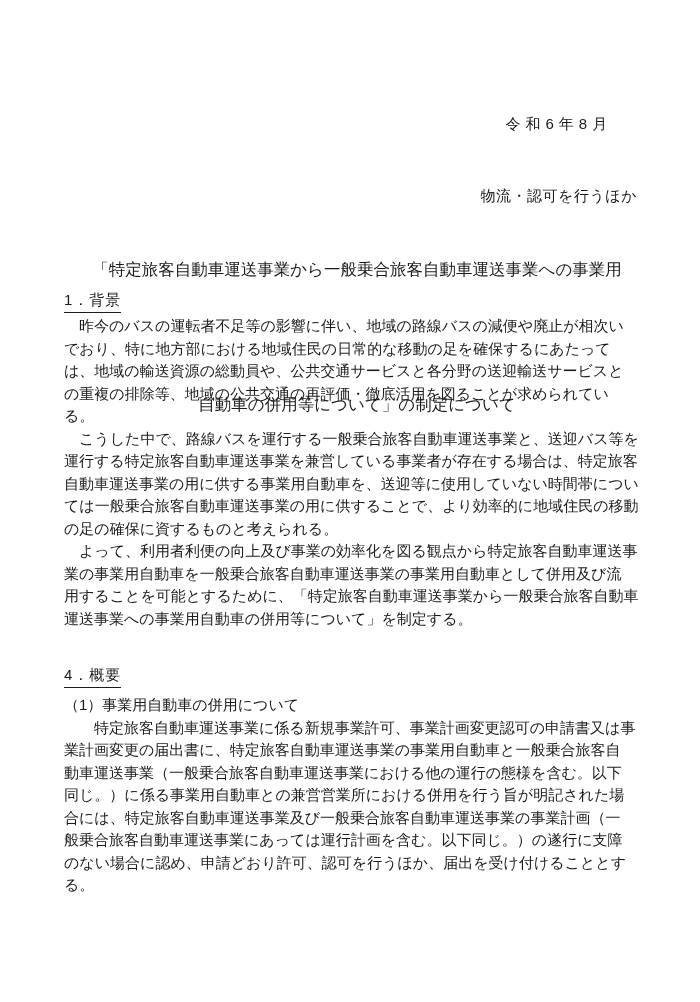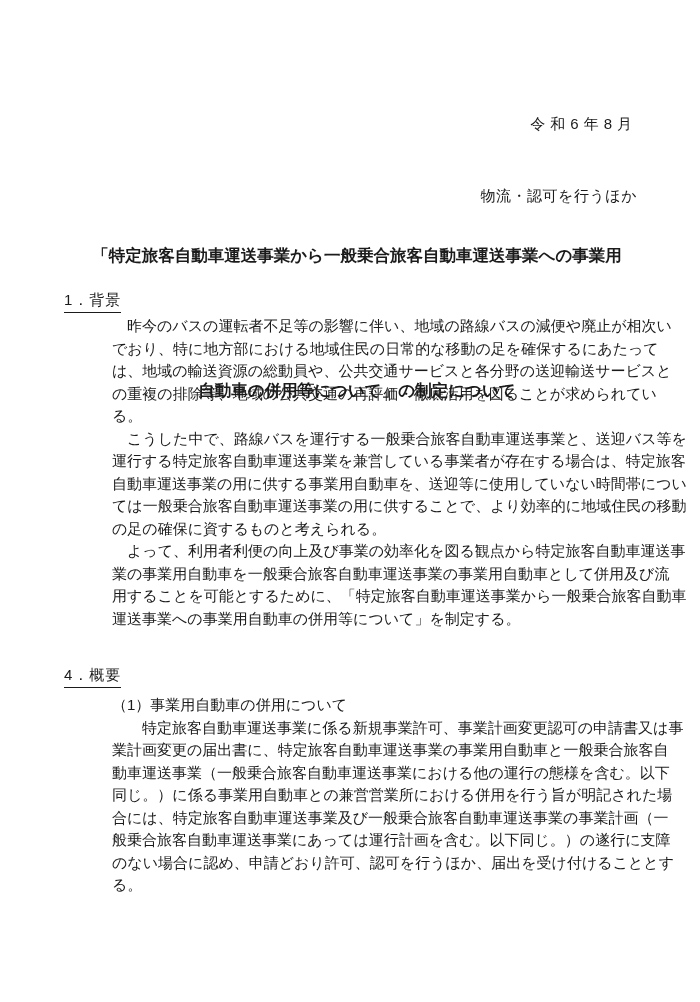--- a/index.html
+++ b/index.html
@@ -13,38 +13,38 @@
     height: 1002px;
     background: #ffffff;
     font-family: "Liberation Sans", sans-serif;
     color: #1b1b1b;
     overflow: hidden;
   }
   .header-block {
     position: absolute;
     top: 64px;
     right: 63px;
-    text-align: right;
+    text-align: center;
     font-size: 15px;
     line-height: 24px;
     white-space: pre;
   }
   .date-line {
     letter-spacing: 5px;
   }
   .dept-line {
     letter-spacing: 0.5px;
   }
   .title-block {
     position: absolute;
-    top: 143px;
+    top: 157px;
     left: 0;
     right: 0;
     text-align: center;
-    font-weight: 700;
+    font-weight: 400;
     font-size: 16.5px;
     line-height: 45px;
     white-space: pre;
     padding-left: 14px;
   }
   .section {
     position: absolute;
     left: 64px;
     right: 63px;
     font-size: 15px;
@@ -64,21 +64,20 @@
     letter-spacing: 1px;
   }
   .body-lines {
     white-space: pre;
   }
   .section-2 .body-lines {
     margin-top: 6px;
   }
   .body-lines .line {
     height: 22.5px;
-    margin-left: 48px;
   }
 </style>
 </head>
 <body>
 
 <div class="page">
 
   <div class="header-block">
     <div class="date-line">令和6年8月</div>
     <div class="dept-line">物流・認可を行うほか</div>

